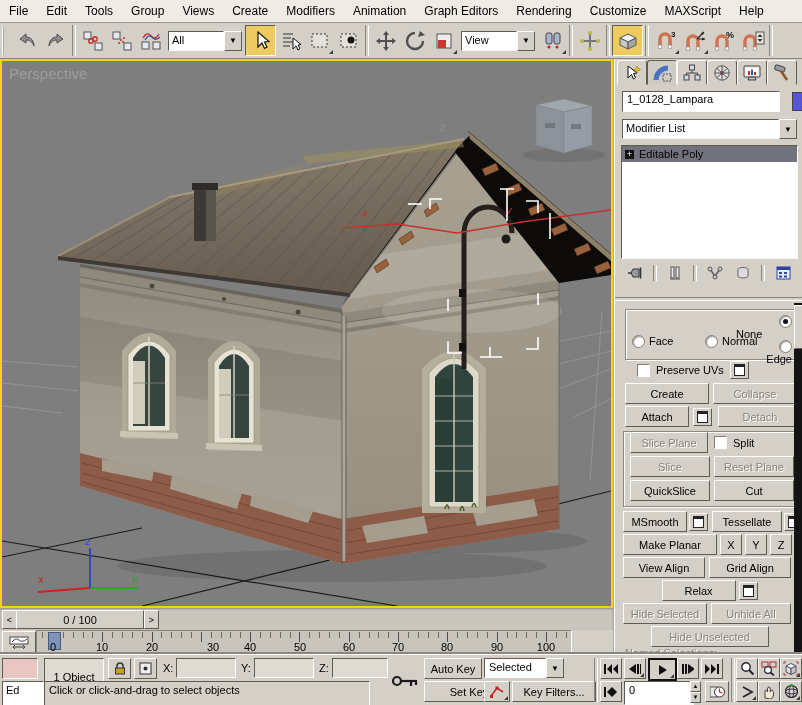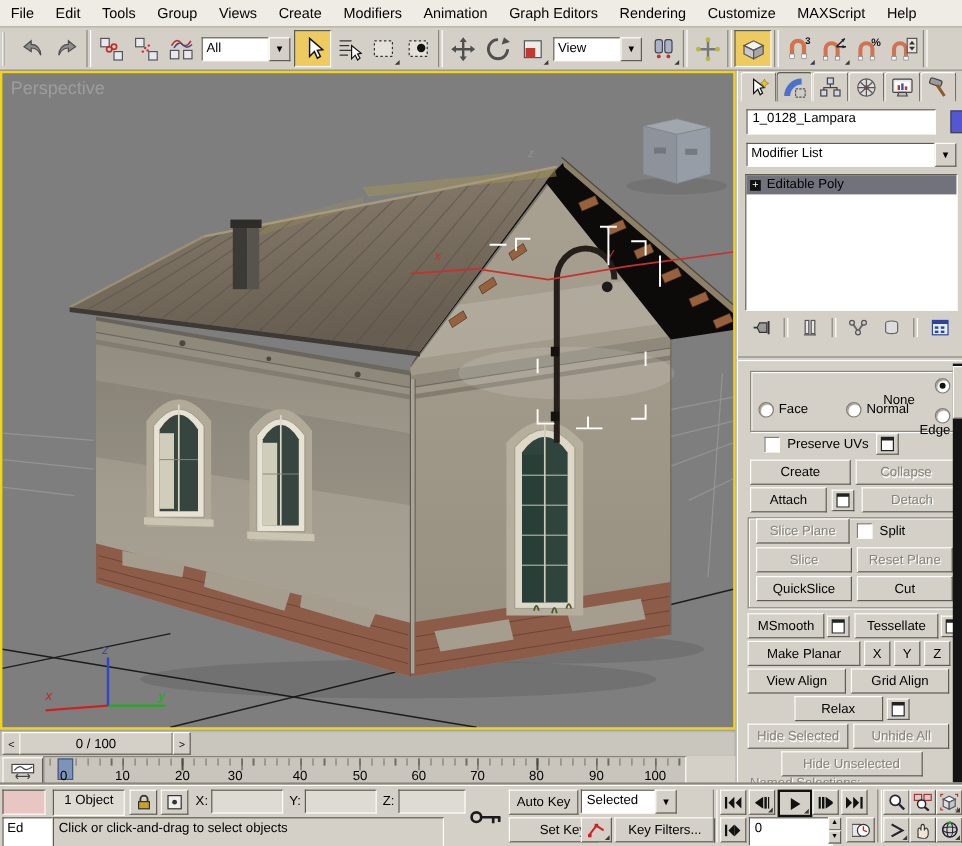--- a/index.html
+++ b/index.html
@@ -491,21 +491,21 @@
             <path d="M4 11 h12 M4 11 l2-2 M4 11 l2 2 M16 11 l-2-2 M16 11 l-2 2" stroke="#444" fill="none"></path>
           </svg>
         </div>
         <div class="ruler">
           <div class="minor"></div>
           <div class="major"></div>
           <div class="frameind" style="left:11px;"></div>
           <span class="num" style="left:16px;">0</span>
           <span class="num" style="left:65px;">10</span>
           <span class="num" style="left:115px;">20</span>
-          <span class="num" style="left:159px;">30</span>
+          <span class="num" style="left:176px;">30</span>
           <span class="num" style="left:213px;">40</span>
           <span class="num" style="left:263px;">50</span>
           <span class="num" style="left:312px;">60</span>
           <span class="num" style="left:361px;">70</span>
           <span class="num" style="left:410px;">80</span>
           <span class="num" style="left:460px;">90</span>
           <span class="num" style="left:509px;">100</span>
         </div>
       </div>
     </div>
@@ -720,21 +720,21 @@
       <div class="scrolltrack">
         <div class="scrollthumb raised"></div>
       </div>
     </div>
   </div>
 
   <div class="statusbar">
     <div class="abs sunken" style="left:2px;top:3px;width:34px;height:19px;background:#e7c6c3;"></div>
     <div class="abs sunken" style="left:2px;top:26px;width:34px;height:19px;padding:2px 3px;overflow:hidden;">Ed</div>
 
-    <div class="abs sunkgrey" style="left:44px;top:3px;width:58px;height:18px;text-align:center;padding-top:2px;">1 Object</div>
+    <div class="abs sunkgrey" style="left:44px;top:3px;width:58px;height:18px;text-align:center;padding-top:12px;">1 Object</div>
     <div class="abs raised tico" style="left:108px;top:3px;width:21px;height:19px;">
       <svg width="12" height="13">
           <path d="M3 6 V4 a3 3 0 0 1 6 0 V6" fill="none" stroke="#333" stroke-width="1.5"></path>
           <rect x="1.5" y="6" width="9" height="6" fill="#c9a227" stroke="#333"></rect>
         </svg>
     </div>
     <div class="abs raised tico" style="left:134px;top:3px;width:21px;height:19px;">
       <svg width="13" height="13">
           <rect x="1" y="1" width="11" height="11" fill="#eee" stroke="#333"></rect>
           <circle cx="6.5" cy="6.5" r="2" fill="#333"></circle>

